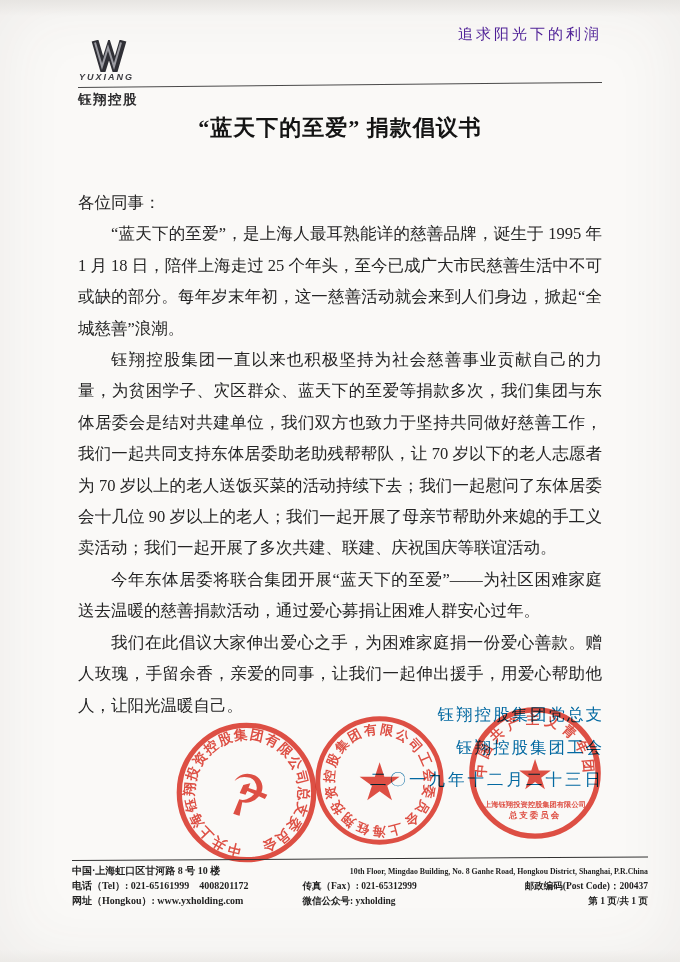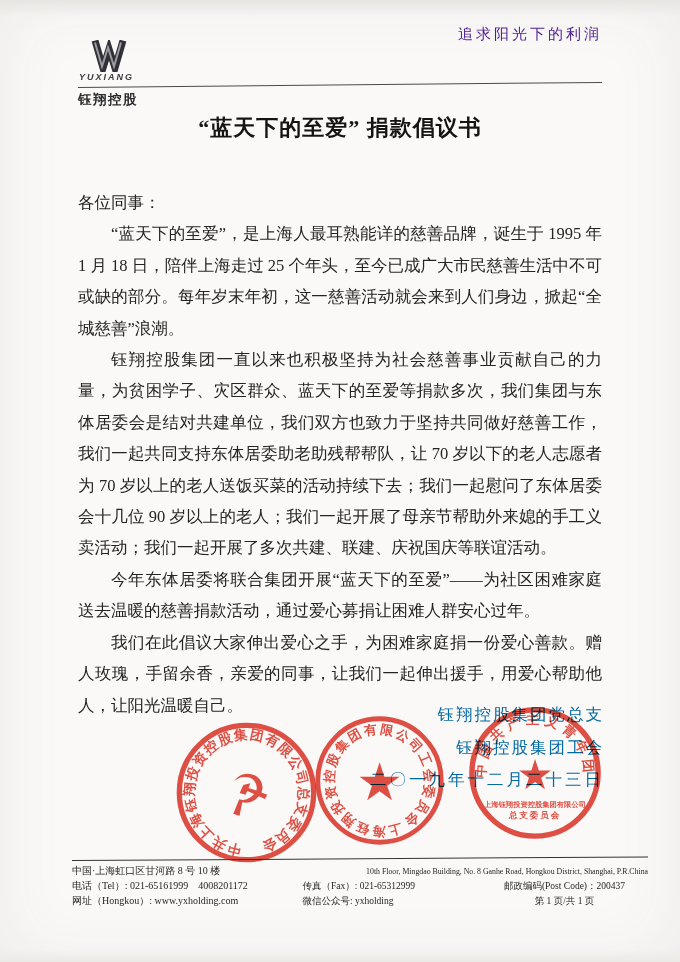--- a/index.html
+++ b/index.html
@@ -58,27 +58,27 @@
   }
   .signature .sig-line { letter-spacing:2px; }
   .signature .sig-date { letter-spacing:3px; }
 
   
   .stamp { position:absolute; mix-blend-mode:multiply; opacity:.86; }
   .stamp text { font-family:"Liberation Serif","DejaVu Serif",serif; }
   .stamp .sym { font-family:"DejaVu Sans",sans-serif; }
 
   
-  .footer { position:absolute; left:72px; top:860px; width:576px; color:#1f1f1f; }
+  .footer { position:absolute; left:72px; top:860px; width:576px; color:#1f1f1f;font-weight:bold; }
   .footer-rule { border-top:1.7px solid #333; margin-bottom:3px;
     transform:rotate(-0.35deg); transform-origin:left center; }
   .f-row { display:flex; align-items:baseline; line-height:13.8px; }
   .f-row .c1 { flex:0 0 40%; font-size:10px; }
   .f-row .c2 { flex:0 0 31%; font-size:9.5px; }
-  .f-row .c3 { flex:0 0 29%; font-size:9.5px; text-align:center; }
+  .f-row .c3 { flex:0 0 29%; font-size:9.5px; text-align:right; }
   .f-row .en { flex:1; font-size:7.8px; text-align:right; letter-spacing:0; }
 </style>
 </head>
 <body>
 
 <div class="page">
 
   <svg class="logo-mark" width="38" height="32" viewBox="0 0 38 32">
     <path d="M6 4 L13 28 L19 9 L25 28 L32 4" fill="none" stroke="#303036" stroke-width="7" stroke-linecap="square"></path>
     <path d="M5 2.5 L12 26.5 L18 7.5 L24 26.5 L31 2.5" fill="none" stroke="#9a9aa1" stroke-width="2"></path>

